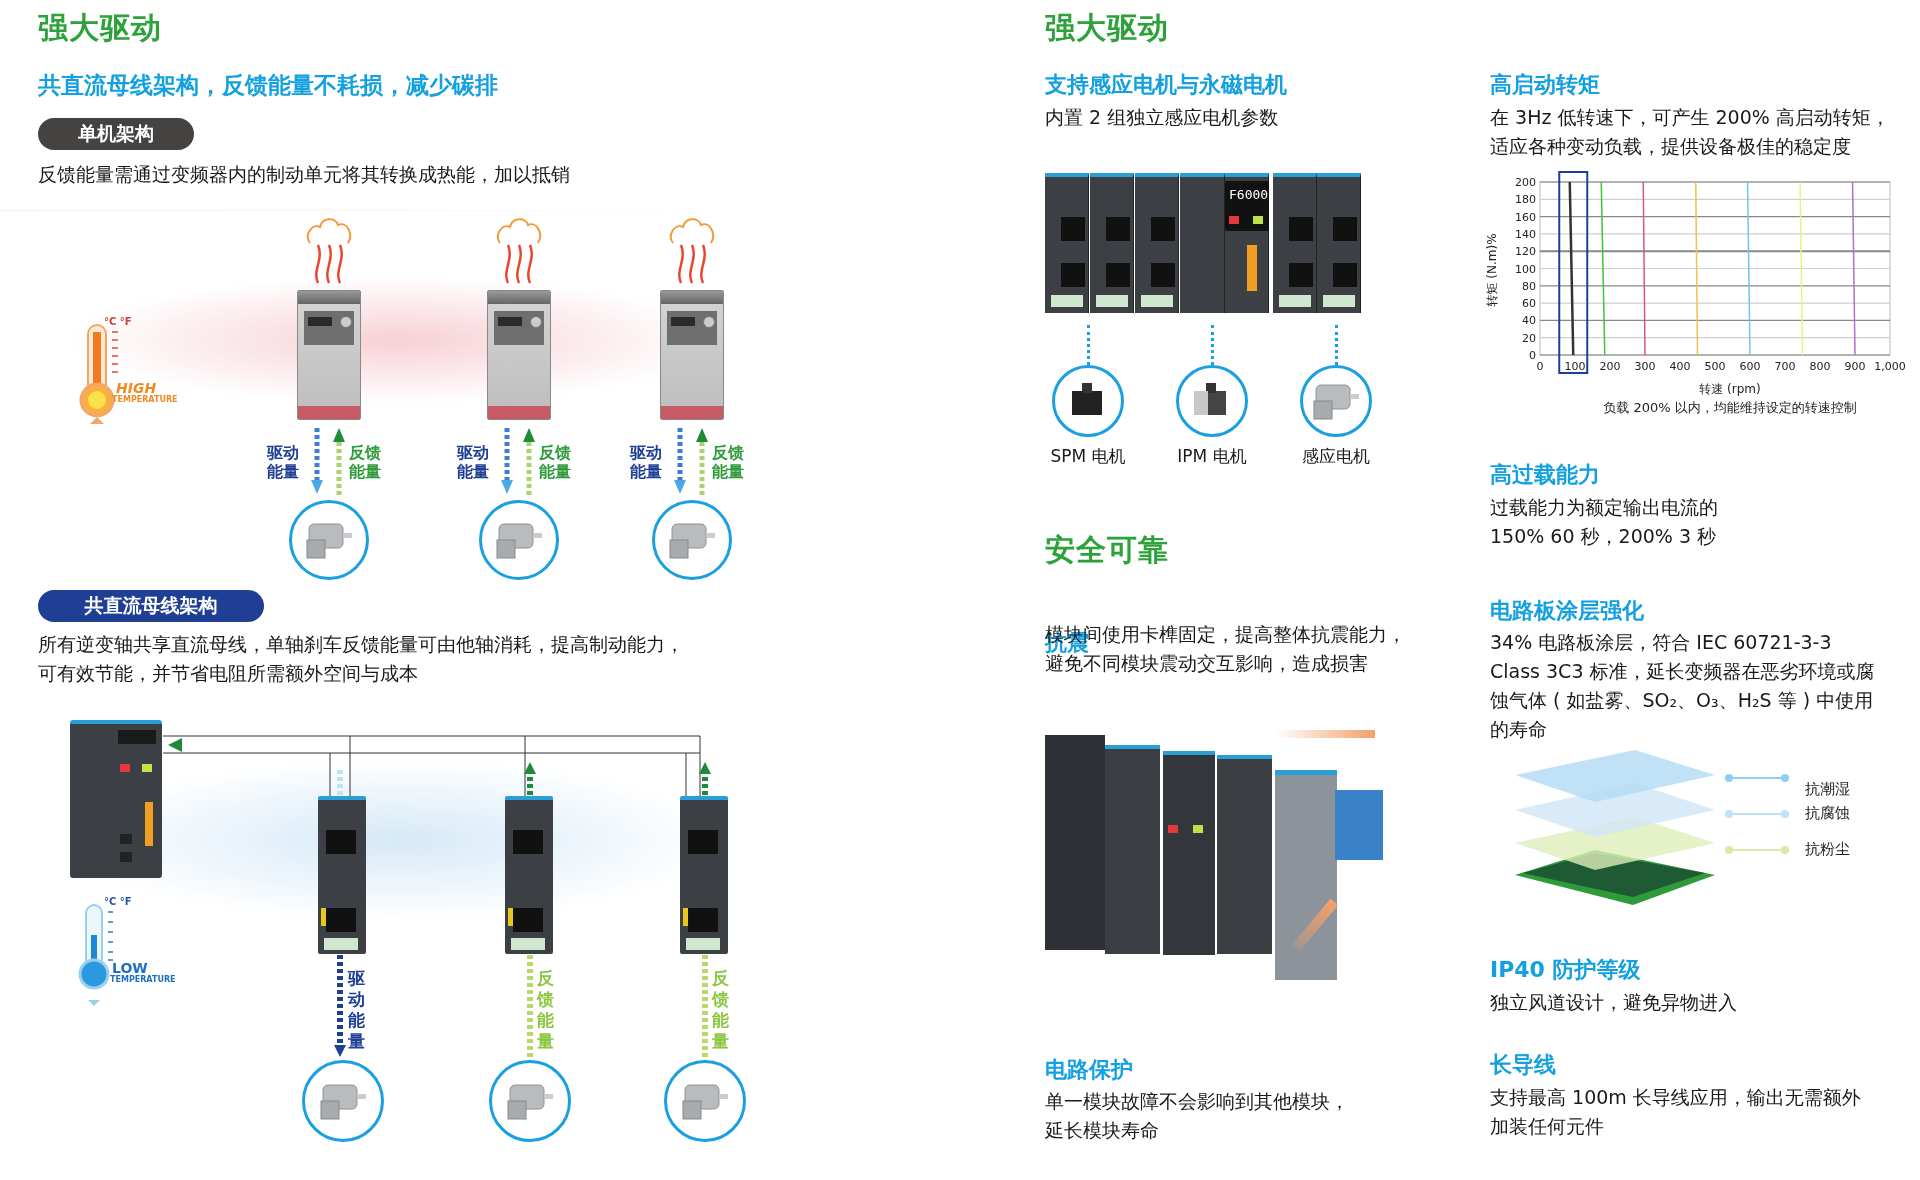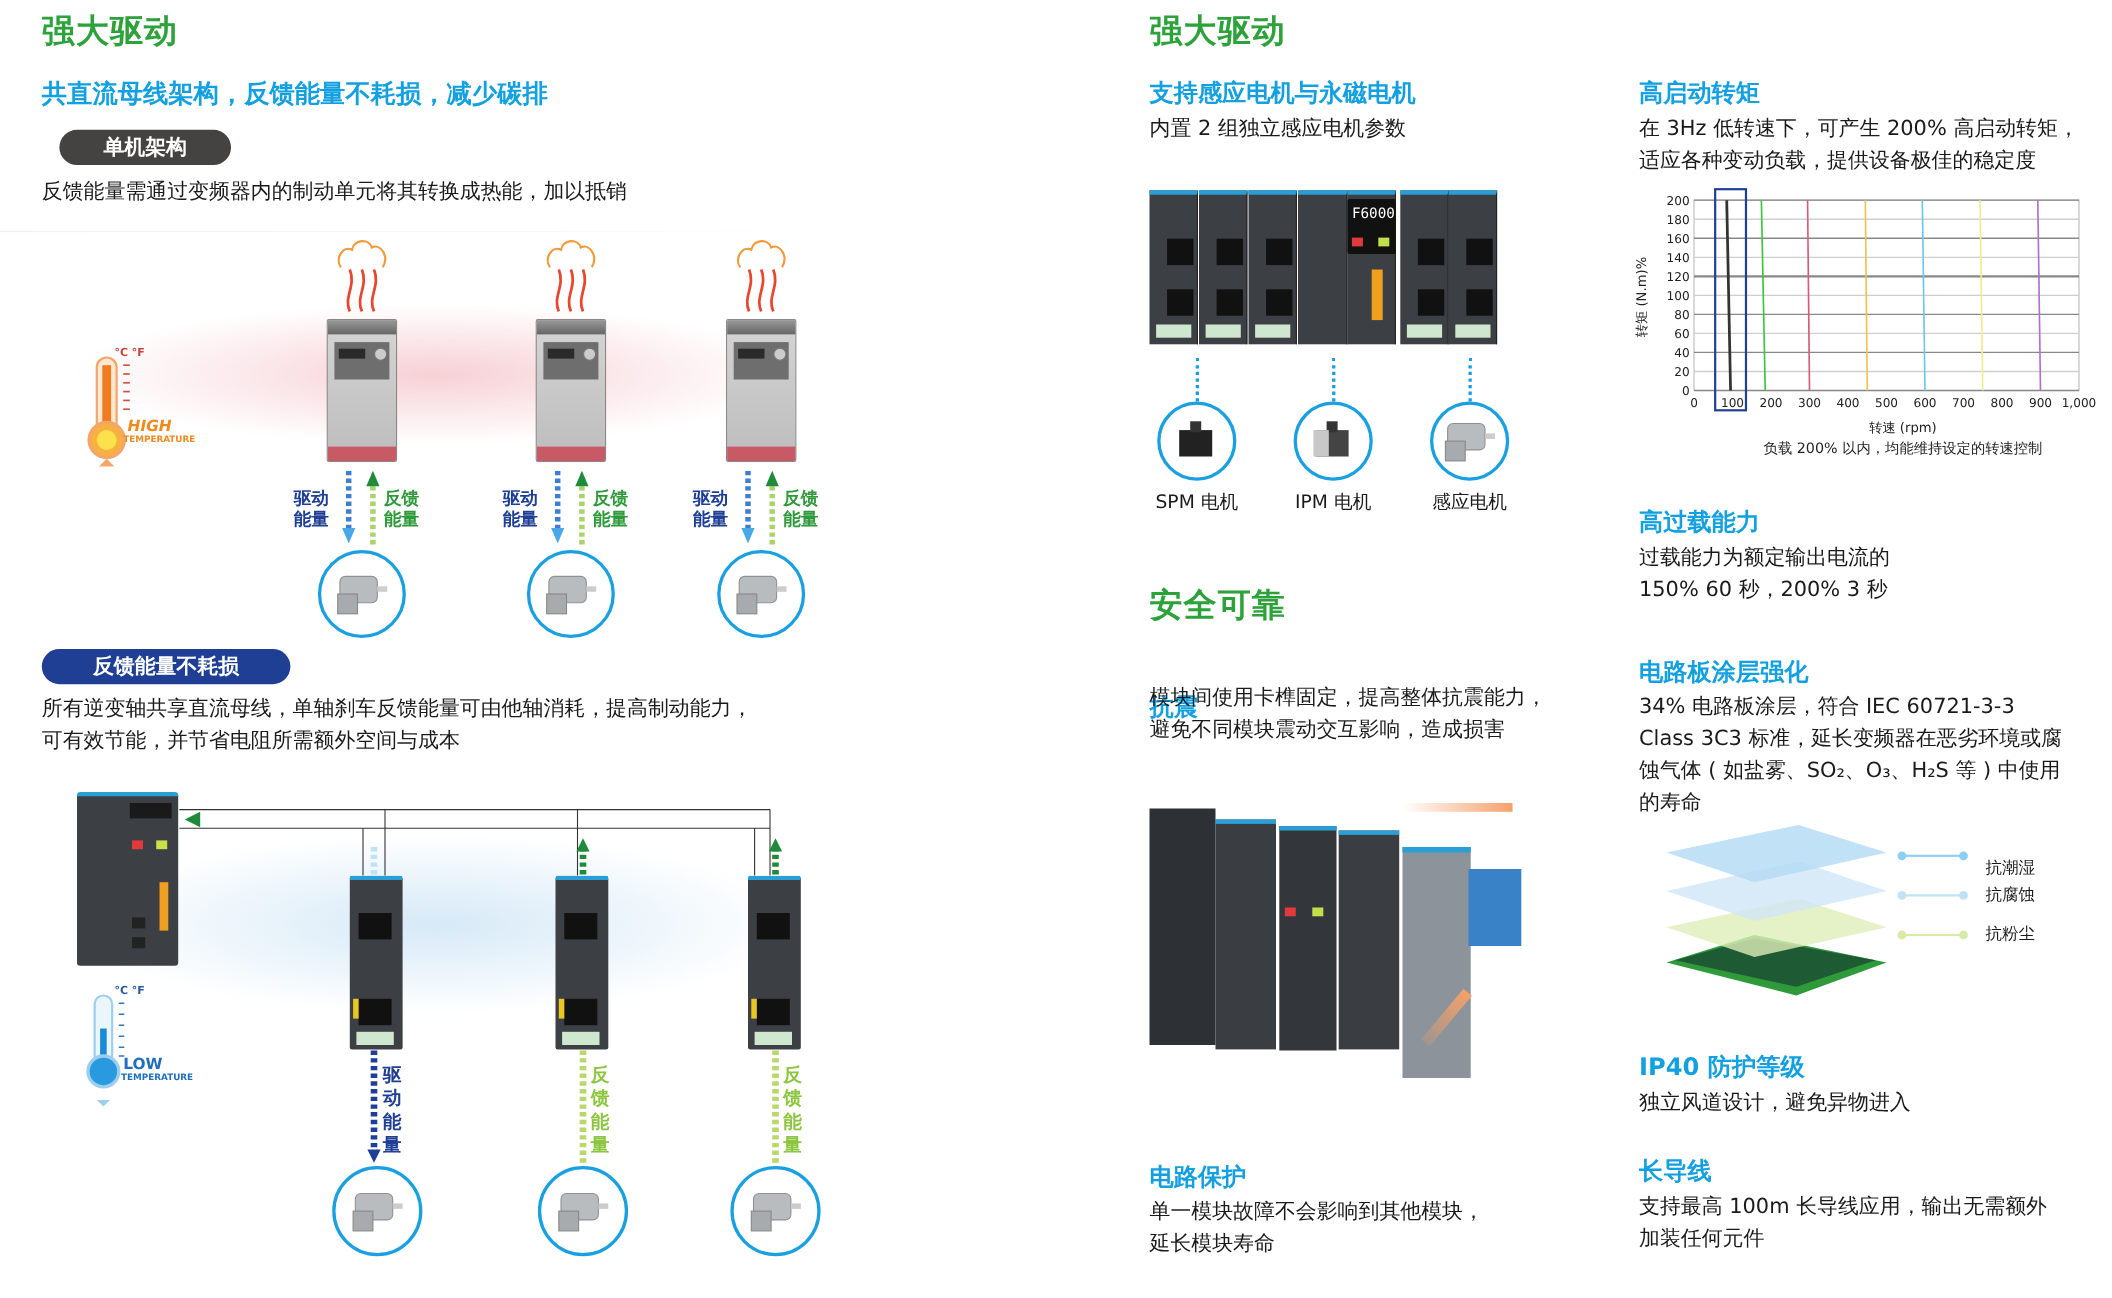--- a/index.html
+++ b/index.html
@@ -23,21 +23,21 @@
   .unit { width:64px; height:130px; background:linear-gradient(#d5d5d5,#bcbcbc); border:1px solid #888; border-radius:2px; box-sizing:border-box; overflow:hidden; }
   .module { background:#3c4044; border-top:4px solid #2a9fd6; box-sizing:border-box; }
   .legend-item { font-size:15px; color:#1a1a1a; white-space:nowrap; }
 </style>
 </head>
 <body>
 
 <div class="abs h1" style="left:38px;top:8px;">强大驱动</div>
 <div class="abs h2" style="left:38px;top:70px;font-size:23px;">共直流母线架构，反馈能量不耗损，减少碳排</div>
 
-<div class="abs pill gray" style="left:54px;top:118px;width:156px;">单机架构</div>
+<div class="abs pill gray" style="left:38px;top:118px;width:156px;">单机架构</div>
 <div class="abs p" style="left:38px;top:160px;">反馈能量需通过变频器内的制动单元将其转换成热能，加以抵销</div>
 
 <div class="abs" style="left:0;top:210px;width:760px;height:1px;background:linear-gradient(90deg,#eee,rgba(255,255,255,0));"></div>
 <div class="abs" style="left:30px;top:255px;width:730px;height:170px;background:radial-gradient(ellipse 60% 50% at 50% 50%, rgba(240,170,180,0.55), rgba(255,255,255,0) 75%);"></div>
 
 <div class="abs" style="left:70px;top:320px;width:120px;height:110px;">
   <svg width="120" height="110">
     <rect x="18" y="5" width="18" height="70" rx="9" fill="#fde8d2" stroke="#f2a66a" stroke-width="2"></rect>
     <rect x="23" y="12" width="8" height="62" fill="#f07a20"></rect>
     <circle cx="27" cy="80" r="16" fill="#f8b040" stroke="#f2a66a" stroke-width="3"></circle>
@@ -137,21 +137,21 @@
     <div class="abs vlabel green" style="left:712px;top:443px;">反馈<br>能量</div>
     <div class="abs motor-circle" style="left:652px;top:500px;">
       <svg width="52" height="44">
         <rect x="6" y="6" width="34" height="24" rx="5" fill="#b9bcbf" stroke="#8e9296"></rect>
         <rect x="4" y="22" width="18" height="18" fill="#a8abae" stroke="#888"></rect>
         <rect x="40" y="15" width="9" height="5" fill="#ccc"></rect>
       </svg>
     </div>
   </div>
 
-<div class="abs pill blue" style="left:38px;top:590px;width:226px;">反馈能量不耗损</div>
+<div class="abs pill blue" style="left:38px;top:590px;width:226px;">共直流母线架构</div>
 <div class="abs p" style="left:38px;top:630px;">所有逆变轴共享直流母线，单轴刹车反馈能量可由他轴消耗，提高制动能力，</div>
 <div class="abs p" style="left:38px;top:659px;">可有效节能，并节省电阻所需额外空间与成本</div>
 
 <div class="abs" style="left:30px;top:720px;width:730px;height:240px;background:radial-gradient(ellipse 60% 45% at 50% 50%, rgba(180,215,240,0.55), rgba(255,255,255,0) 75%);"></div>
 
 <div class="abs module" style="left:70px;top:720px;width:92px;height:158px;border-radius:3px;">
   <div class="abs" style="left:48px;top:6px;width:38px;height:14px;background:#1a1a1a;"></div>
   <div class="abs" style="left:50px;top:40px;width:10px;height:8px;background:#e03a3a;"></div>
   <div class="abs" style="left:72px;top:40px;width:10px;height:8px;background:#c8e04a;"></div>
   <div class="abs" style="left:75px;top:78px;width:8px;height:44px;background:#f0a020;"></div>

